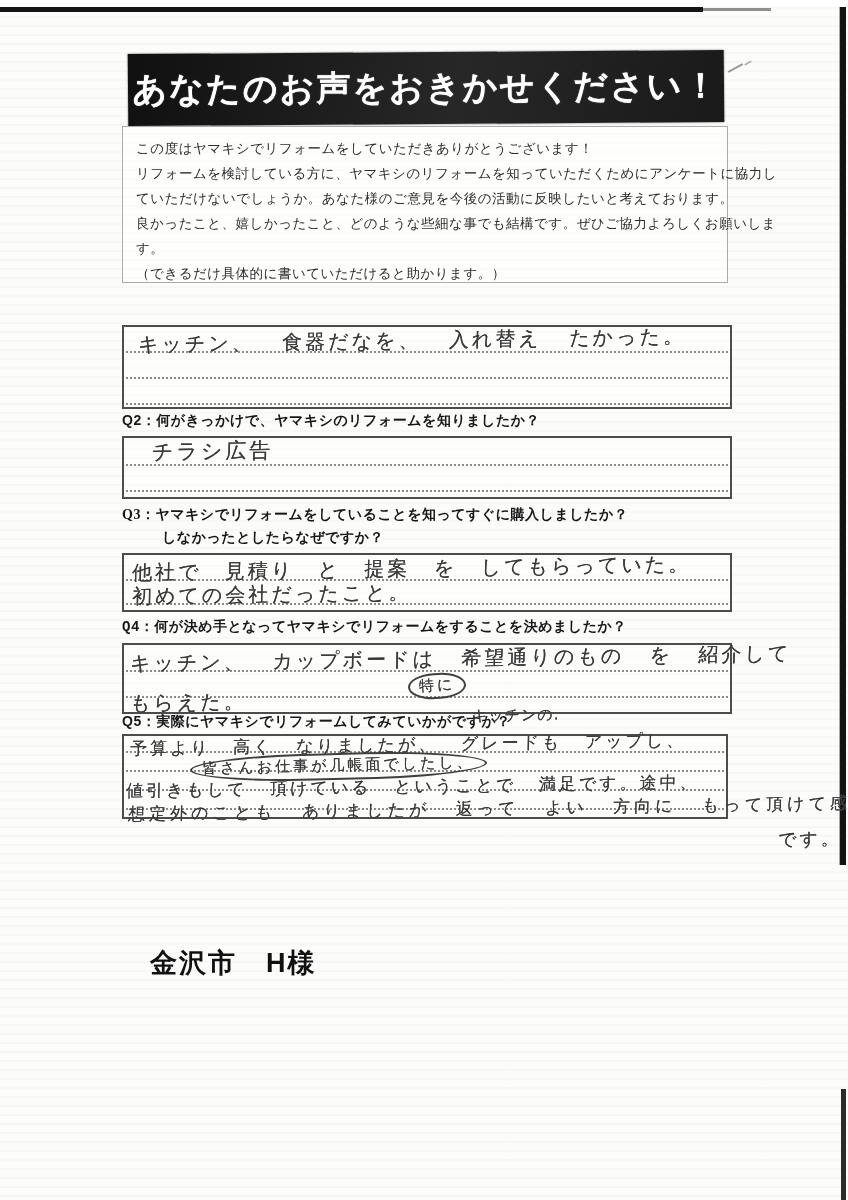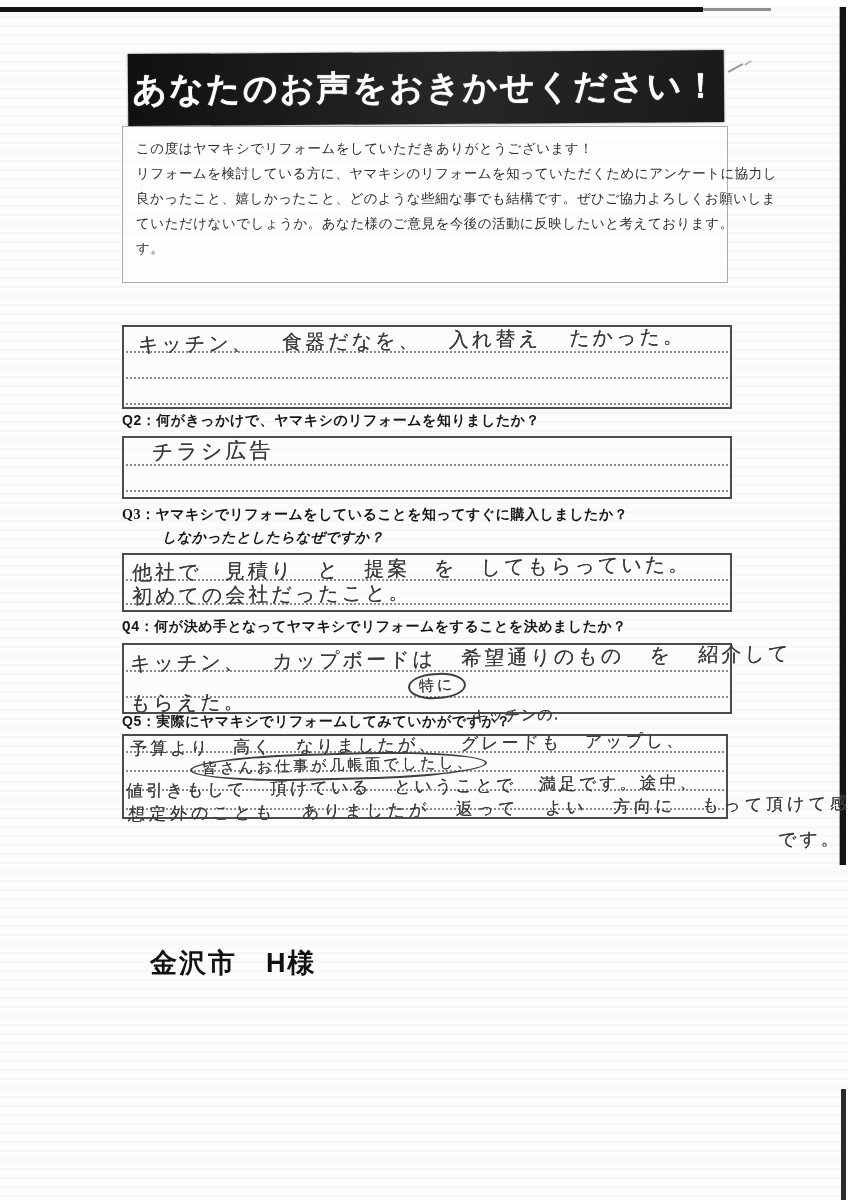--- a/index.html
+++ b/index.html
@@ -46,21 +46,21 @@
   }
   .intro-line{font-size:13.5px;line-height:25px;color:#2d2d2d;letter-spacing:.5px;white-space:nowrap;}
 
   
   .q-label{
     position:absolute;left:122px;
     font-size:14px;font-weight:bold;color:#161616;letter-spacing:.5px;white-space:nowrap;
   }
   .q-sublabel{
     position:absolute;left:162px;
-    font-size:14px;font-weight:bold;color:#161616;letter-spacing:.5px;white-space:nowrap;font-style:italic;
+    font-size:14px;font-weight:bold;color:#161616;letter-spacing:.5px;white-space:nowrap;
   }
 
   
   .answer-box{
     position:absolute;left:122px;width:610px;
     border:2px solid #4c4c4c;background:rgba(255,255,255,.4);
     box-sizing:border-box;
   }
   .rule{position:absolute;left:2px;right:2px;height:0;border-top:2px dotted #8a8a8a;}
 
@@ -101,23 +101,24 @@
   <div class="scratch s1"></div>
   <div class="scratch s2"></div>
 
   <div class="banner">
     <span>あなたのお声をおきかせください！</span>
   </div>
 
   <div class="intro-box">
     <div class="intro-line">この度はヤマキシでリフォームをしていただきありがとうございます！</div>
     <div class="intro-line">リフォームを検討している方に、ヤマキシのリフォームを知っていただくためにアンケートに協力し</div>
+    <div class="intro-line">ていただけないでしょうか。あなた様のご意見を今後の活動に反映したいと考えております。</div>
     <div class="intro-line">良かったこと、嬉しかったこと、どのような些細な事でも結構です。ぜひご協力よろしくお願いしま</div>
-    <div class="intro-line">ていただけないでしょうか。あなた様のご意見を今後の活動に反映したいと考えております。</div>
     <div class="intro-line">す。</div>
+    <div class="intro-line">（できるだけ具体的に書いていただけると助かります。）</div>
   </div>
 
   <div class="answer-box" style="top:318px;height:84px;">
     <div class="rule" style="top:24px;"></div>
     <div class="rule" style="top:50px;"></div>
     <div class="rule" style="top:76px;"></div>
   </div>
   <div class="hw" style="left:138px;top:320px;font-size:20px;word-spacing:18px;">キッチン、 食器だなを、 入れ替え たかった。</div>
 
   <div class="q-label" style="top:405px;">Q2：何がきっかけで、ヤマキシのリフォームを知りましたか？</div>

